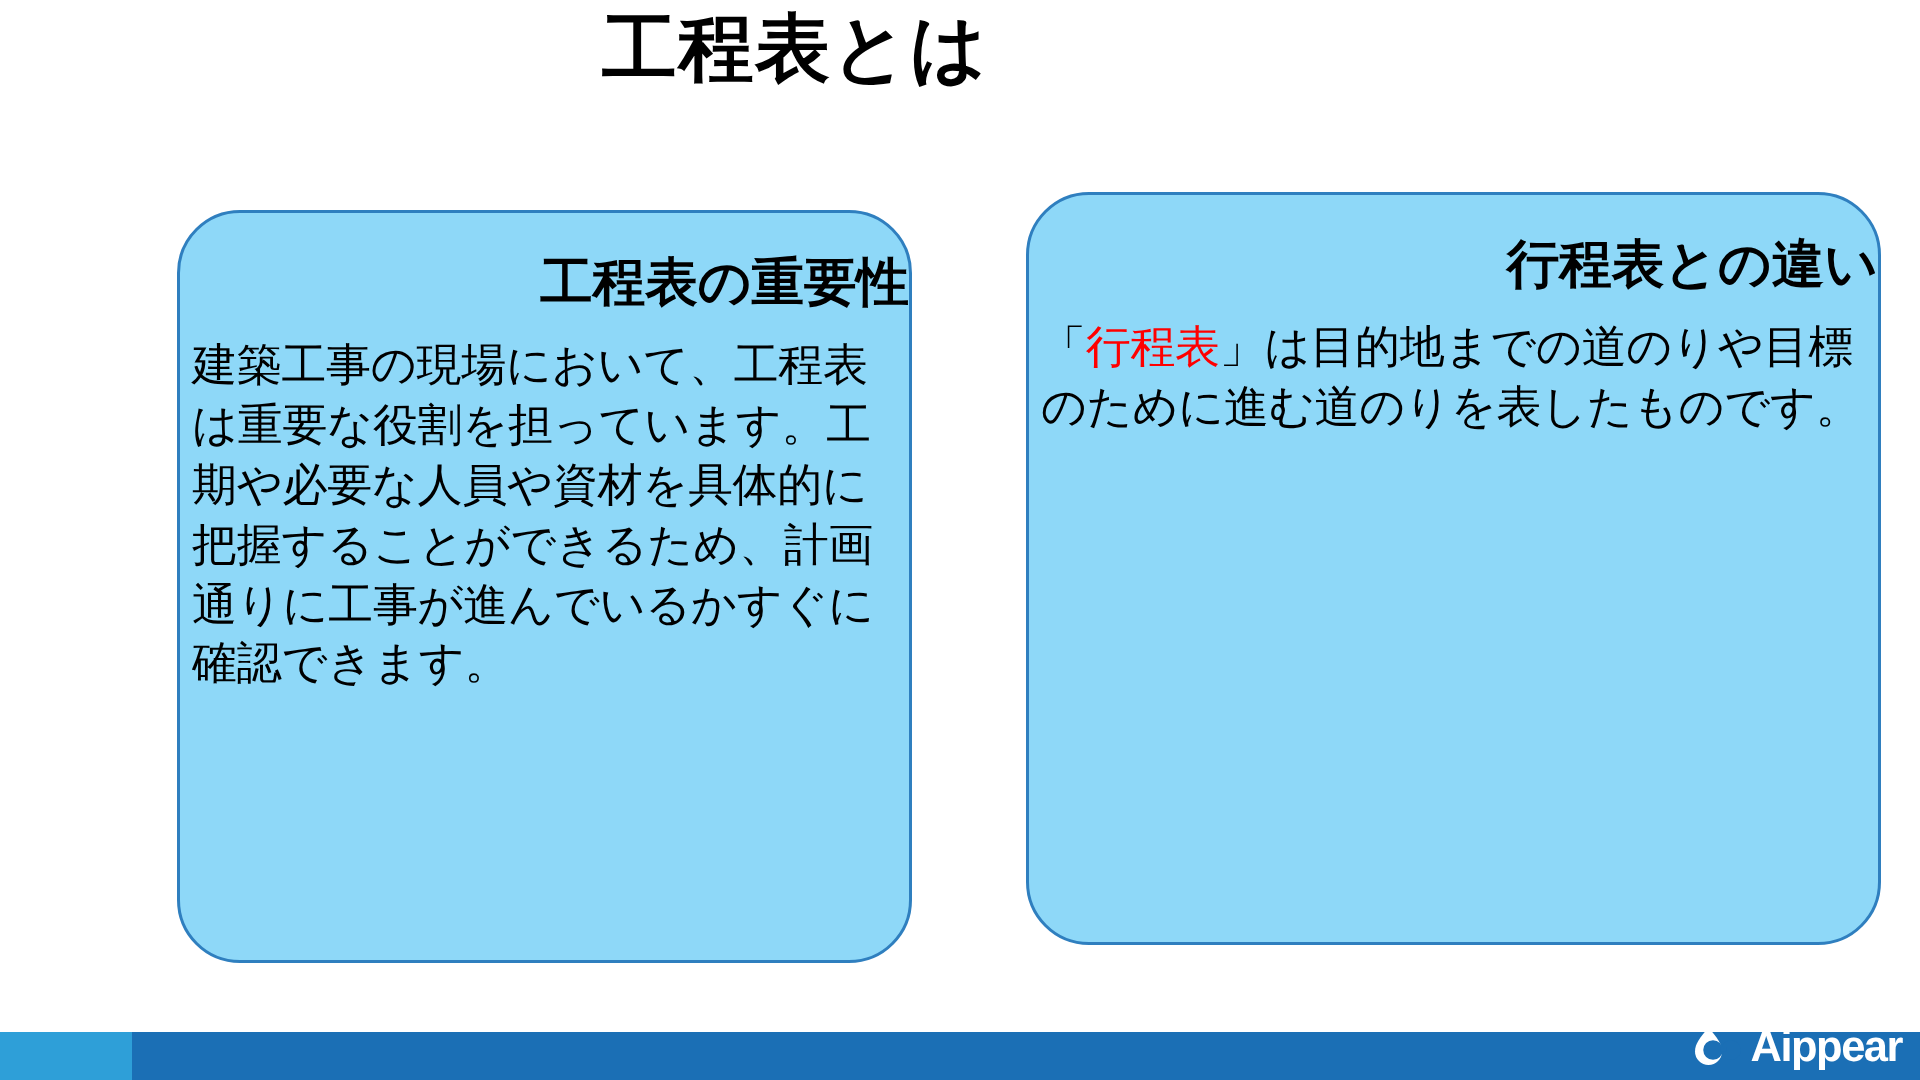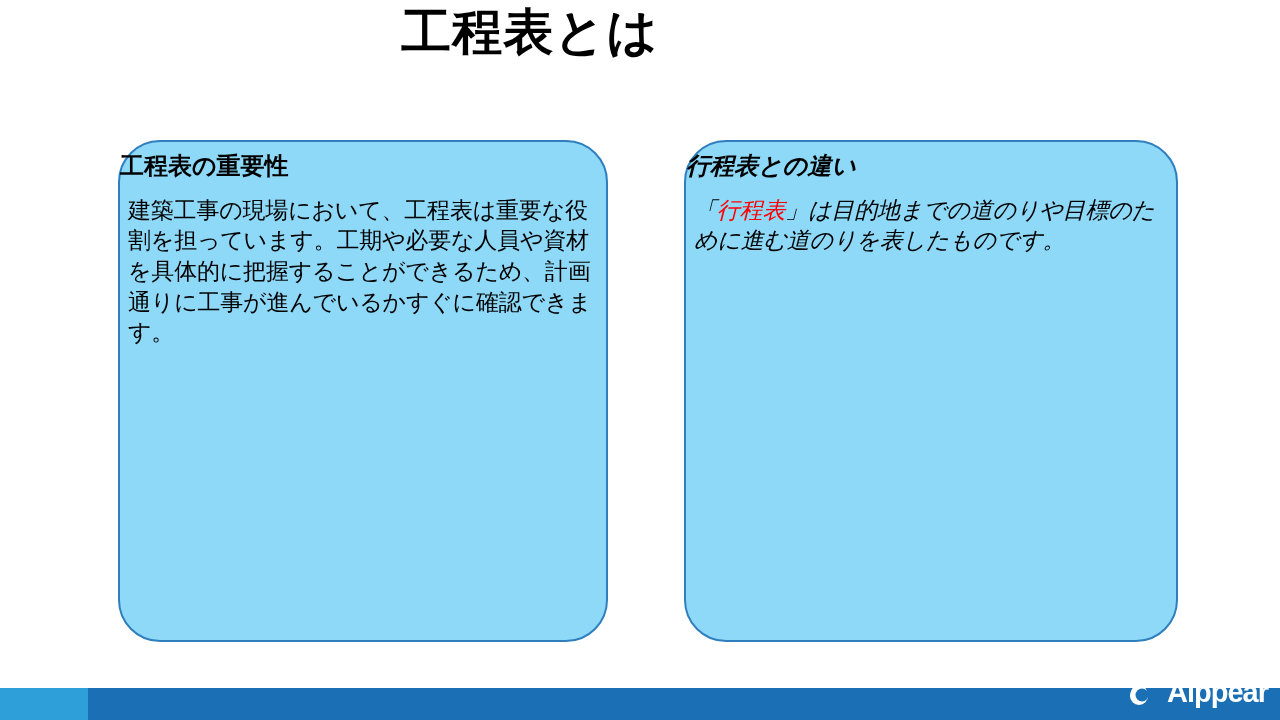--- a/index.html
+++ b/index.html
@@ -45,37 +45,36 @@
 
   .card-left {
     left: 118px;
     top: 140px;
     width: 490px;
     height: 502px;
   }
 
   .card-right {
     left: 684px;
-    top: 140px;
-    width: 494px;
+    top: 128px;
+    width: 570px;
     height: 502px;
-    font-style: italic;
   }
 
   .card-title {
-    text-align: left;
-    font-size: 24px;
+    text-align: right;
+    font-size: 35px;
     font-weight: bold;
     color: #000000;
-    margin-top: 10px;
+    margin-top: 26px;
     line-height: 1.2;
   }
 
   .card-body {
-    font-size: 23px;
+    font-size: 30px;
     color: #000000;
     line-height: 1.33;
     margin-top: 14px;
     padding: 0 10px 0 8px;
     letter-spacing: -0.2px;
   }
 
   .card-body p {
     margin: 0;
   }
@@ -99,20 +98,21 @@
     height: 32px;
     background: #2e9fd8;
   }
 
   .logo {
     position: absolute;
     right: 12px;
     top: 678px;
     height: 40px;
     display: flex;
+    align-items: center;
     gap: 4px;
   }
   .logo-mark {
     width: 34px;
     height: 30px;
     position: relative;
   }
   .logo-text {
     font-size: 29px;
     font-weight: bold;

